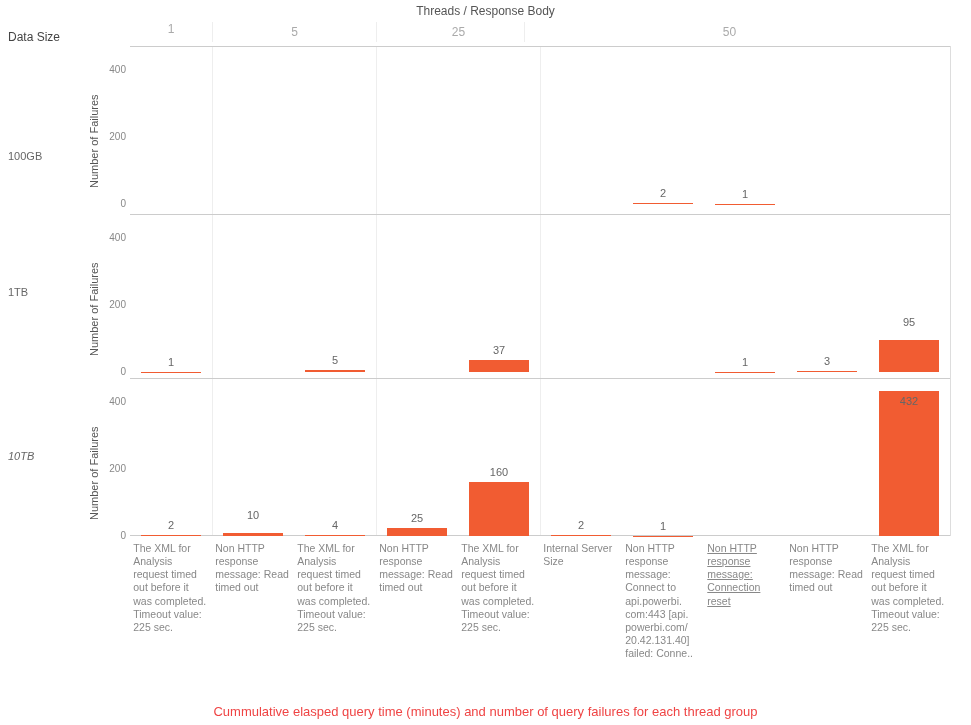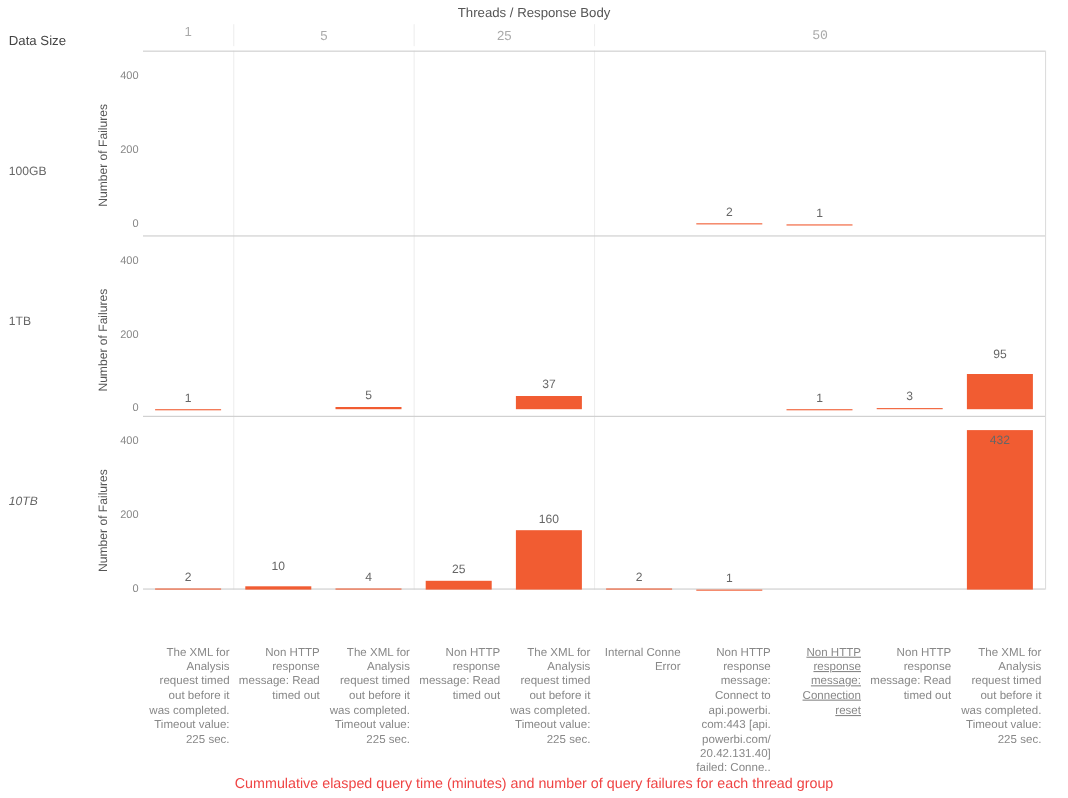--- a/index.html
+++ b/index.html
@@ -89,24 +89,23 @@
     position: absolute;
     font-size: 11px;
     color: #666;
     text-align: center;
     transform: translateX(-50%);
   }
   .x-cat-label {
     position: absolute;
     font-size: 10.5px;
     color: #888;
-    text-align: right;
+    text-align: left;
     line-height: 1.25;
     word-wrap: break-word;
-    margin-top: 45px;
   }
   .caption {
     position: absolute;
     bottom: 6px;
     width: 100%;
     text-align: center;
     font-size: 13px;
     color: #ef4444;
   }
 </style>
@@ -117,21 +116,21 @@
 
   <div class="top-header-title">Threads  /  Response Body</div>
   <div class="corner-label">Data Size</div>
 
   <div id="dynamic-layer">
       <div class="thread-header" style="left: 130px; width: 82px;">1</div>
       <div class="thread-header divider" style="left: 212px; width: 164px;">5</div>
       <div style="position: absolute; left: 212px; top: 46px; height: 490px; border-left: 1px solid rgb(238, 238, 238);"></div>
       <div class="thread-header divider" style="left: 376px; width: 164px;">25</div>
       <div style="position: absolute; left: 376px; top: 46px; height: 490px; border-left: 1px solid rgb(238, 238, 238);"></div>
-      <div class="thread-header divider" style="left: 540px; width: 410px; font-family: Liberation Mono, monospace;">50</div>
+      <div class="thread-header divider" style="left: 524px; width: 410px;">50</div>
       <div style="position: absolute; left: 540px; top: 46px; height: 490px; border-left: 1px solid rgb(238, 238, 238);"></div>
       <div style="position: absolute; left: 950px; top: 46px; height: 490px; border-left: 1px solid rgb(221, 221, 221);"></div>
       <div class="row-label" style="top: 118px; margin-top: 32px;">100GB</div>
       <div class="y-axis-label" style="left: 88px; top: 188px;">Number of Failures</div>
       <div class="panel-row" style="top: 46px; height: 158px;"></div>
       <div class="y-tick" style="left: 96px; top: 198px;">0</div>
       <div class="y-tick" style="left: 96px; top: 130.766px;">200</div>
       <div class="y-tick" style="left: 96px; top: 63.5319px;">400</div>
       <div class="bar" style="left: 633.48px; width: 59.04px; top: 203.328px; height: 1px;"></div>
       <div class="bar-label" style="left: 663px; top: 187.328px;">2</div>
@@ -175,21 +174,21 @@
       <div class="bar-label" style="left: 581px; top: 519.328px;">2</div>
       <div class="bar" style="left: 633.48px; width: 59.04px; top: 535.664px; height: 1px;"></div>
       <div class="bar-label" style="left: 663px; top: 519.664px;">1</div>
       <div class="bar" style="left: 879.48px; width: 59.04px; top: 390.774px; height: 145.226px;"></div>
       <div class="bar-label" style="left: 909px; top: 395px;">432</div>
       <div class="x-cat-label" style="left: 133.28px; width: 75.44px; top: 542px;">The XML for Analysis request timed out before it was completed. Timeout value: 225 sec.</div>
       <div class="x-cat-label" style="left: 215.28px; width: 75.44px; top: 542px;">Non HTTP response message: Read timed out</div>
       <div class="x-cat-label" style="left: 297.28px; width: 75.44px; top: 542px;">The XML for Analysis request timed out before it was completed. Timeout value: 225 sec.</div>
       <div class="x-cat-label" style="left: 379.28px; width: 75.44px; top: 542px;">Non HTTP response message: Read timed out</div>
       <div class="x-cat-label" style="left: 461.28px; width: 75.44px; top: 542px;">The XML for Analysis request timed out before it was completed. Timeout value: 225 sec.</div>
-      <div class="x-cat-label" style="left: 543.28px; width: 75.44px; top: 542px;">Internal Conne Error</div>
+      <div class="x-cat-label" style="left: 543.28px; width: 75.44px; top: 542px;">Internal Server Size</div>
       <div class="x-cat-label" style="left: 625.28px; width: 75.44px; top: 542px;">Non HTTP response message: Connect to api.powerbi. com:443 [api. powerbi.com/ 20.42.131.40] failed: Conne..</div>
       <div class="x-cat-label" style="left: 707.28px; width: 75.44px; top: 542px; text-decoration: underline;">Non HTTP response message: Connection reset</div>
       <div class="x-cat-label" style="left: 789.28px; width: 75.44px; top: 542px;">Non HTTP response message: Read timed out</div>
       <div class="x-cat-label" style="left: 871.28px; width: 75.44px; top: 542px;">The XML for Analysis request timed out before it was completed. Timeout value: 225 sec.</div>
     </div>
 
   <div class="caption">Cummulative elasped query time (minutes) and number of query failures for each thread group</div>
 </div>
 
 </body></html>

